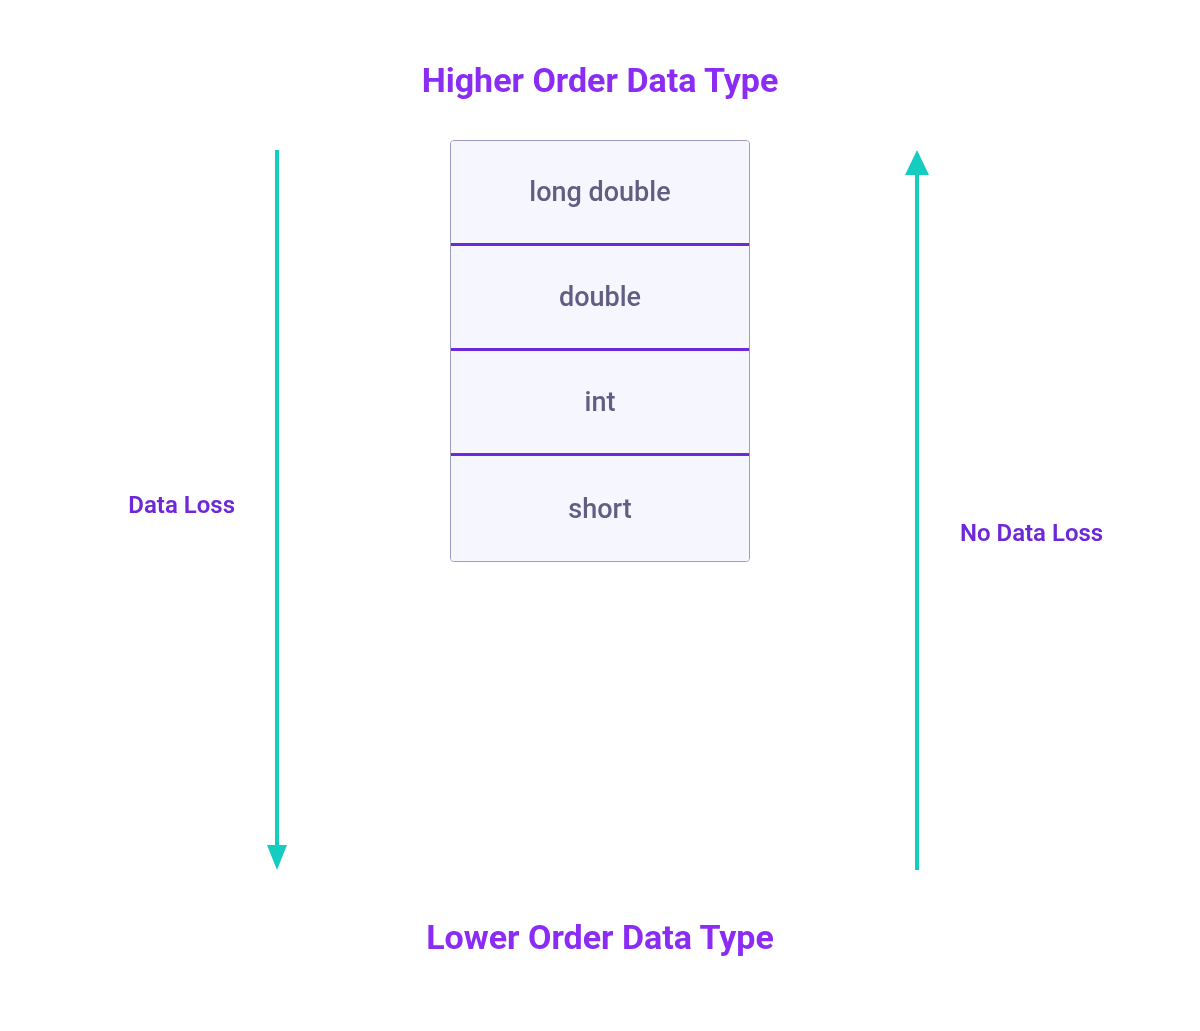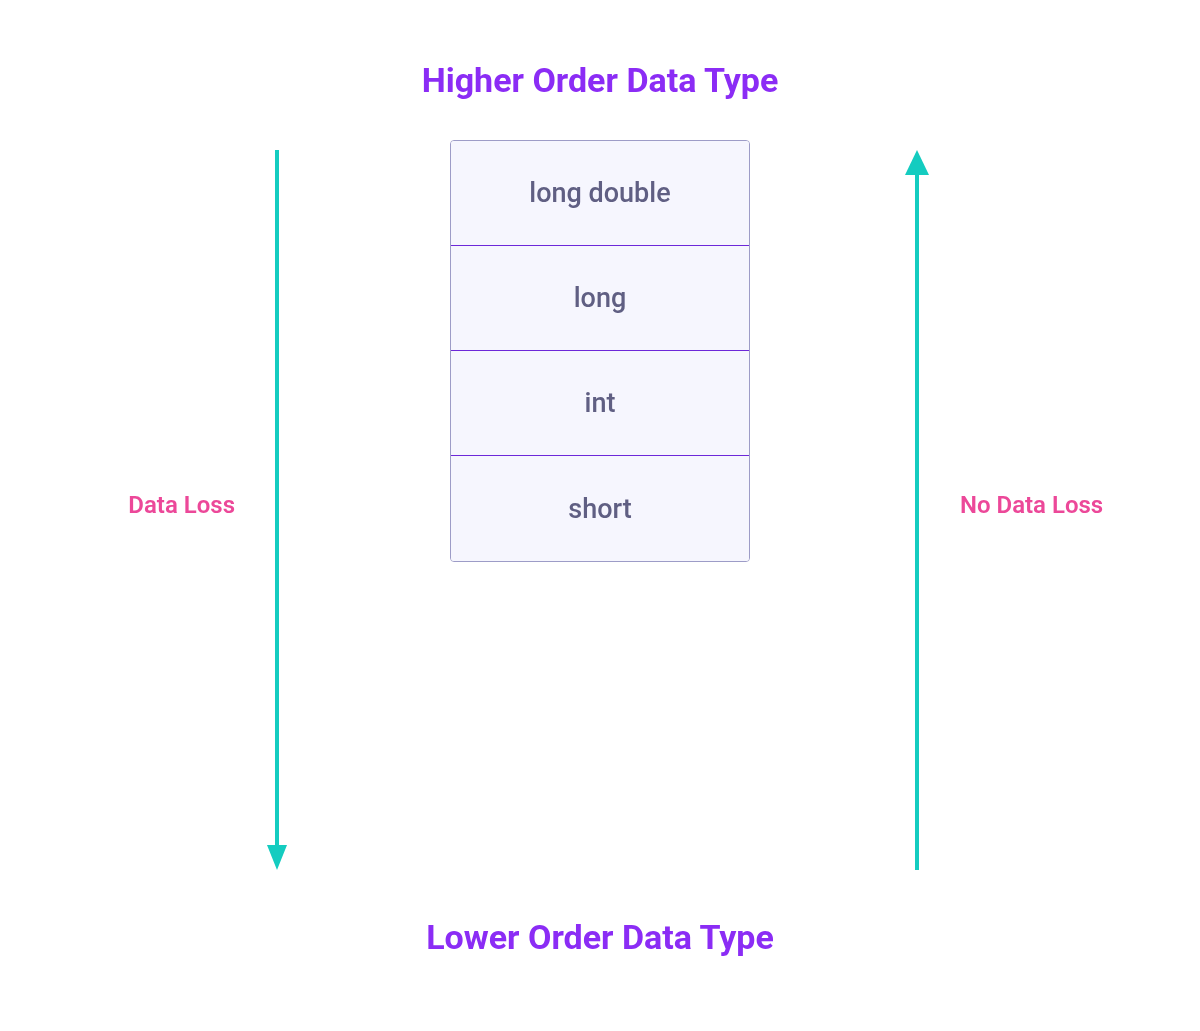--- a/index.html
+++ b/index.html
@@ -35,21 +35,21 @@
   }
   .row {
     height: 105px;
     display: flex;
     align-items: center;
     justify-content: center;
     background: #f6f6fe;
     color: #605f83;
     font-size: 27px;
     font-weight: 500;
-    border-bottom: 1px solid #6d28d9;
+    border-bottom: 3px solid #6d28d9;
   }
   .row:last-child { border-bottom: none; }
 
   
   .arrow-svg-left {
     position: absolute;
     left: 267px;
     top: 150px;
     width: 20px;
     height: 720px;
@@ -61,49 +61,50 @@
     width: 24px;
     height: 720px;
   }
 
   .label-left, .label-right {
     position: absolute;
     top: 505px;
     transform: translateY(-50%);
     font-size: 24px;
     font-weight: 600;
-    color: #ec4899;
+    color: #6d28d9;
   }
   .label-left {
     right: 965px; 
     text-align: right;
   }
   .label-right {
     left: 960px;
     text-align: left;
+    margin-top: 28px;
   }
 </style>
 </head>
 <body>
 
 <div class="title-top">Higher Order Data Type</div>
 
 <div class="label-left">Data Loss</div>
 
 <svg class="arrow-svg-left" viewBox="0 0 20 720">
   <line x1="10" y1="0" x2="10" y2="700" stroke="#14CCC0" stroke-width="4" stroke-linecap="round"></line>
   <polygon points="10,720 0,695 20,695" fill="#14CCC0"></polygon>
 </svg>
 
 <div class="table-wrap">
   <div class="row">
       <span>long double</span>
     </div>
   <div class="row">
-      <span>long</span>
+      <span>double</span>
     </div>
   <div class="row">
       <span>int</span>
     </div>
   <div class="row">
       <span>short</span>
     </div>
 </div>
 
 <svg class="arrow-svg-right" viewBox="0 0 24 720">

